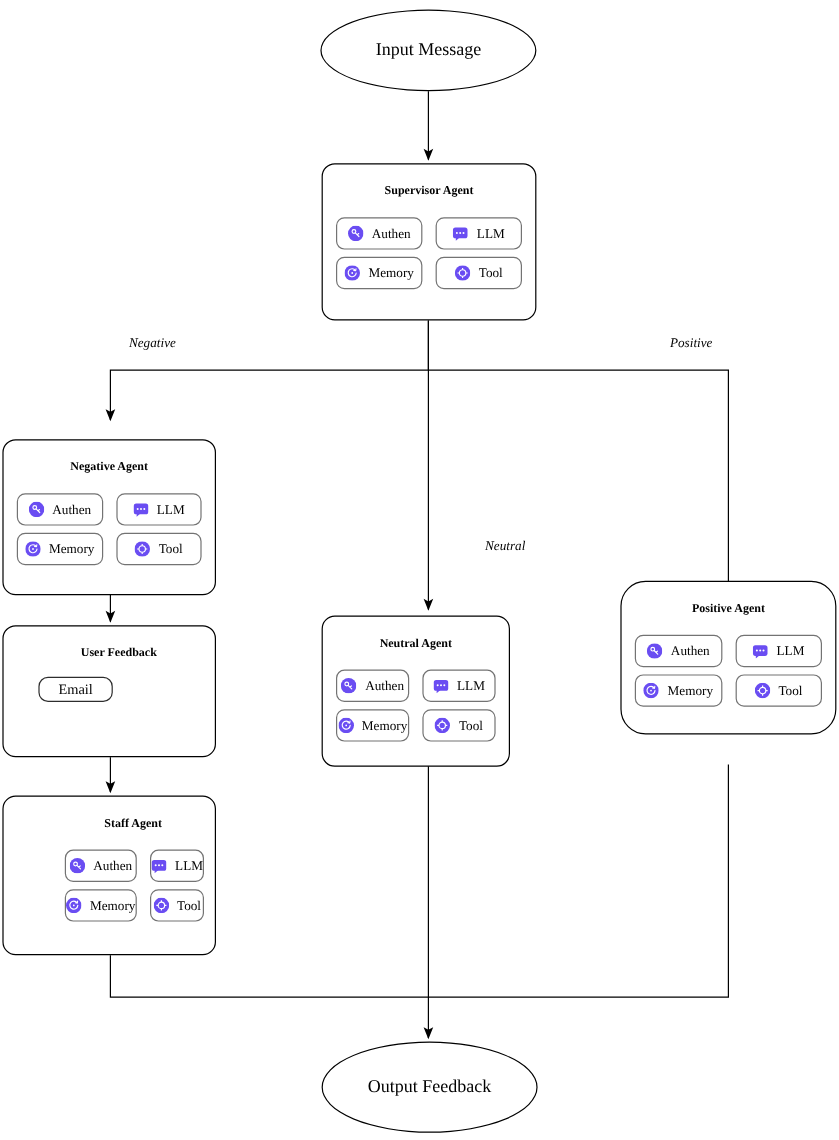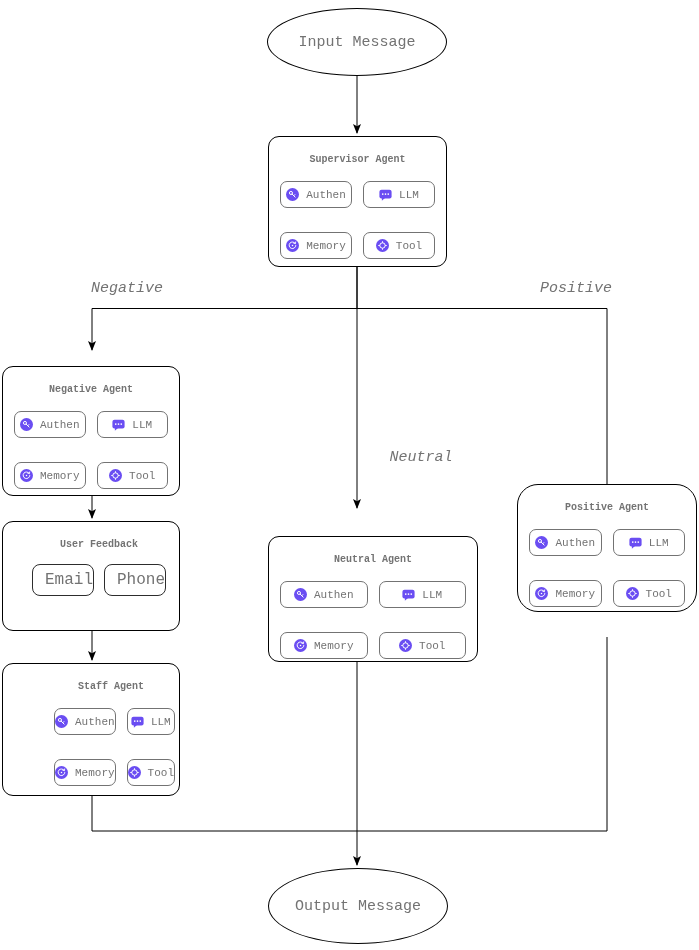--- a/index.html
+++ b/index.html
@@ -1,42 +1,42 @@
 <!DOCTYPE html>
 <html style="--icon-color: #6a4df2; --stroke-color: #000000; --chip-border: #737373;"><head>
 <meta charset="utf-8">
 <style>
   html,body{margin:0;padding:0;background:#fff;}
   .canvas{position:relative;width:699px;height:950px;background:#fff;
-          font-family:Liberation Mono, monospace;color:#737373;overflow:hidden;}
+          font-family:Liberation Serif, serif;color:#000000;overflow:hidden;}
   .edges{position:absolute;left:0;top:0;width:699px;height:950px;pointer-events:none;}
   .edges path{stroke:var(--stroke-color,#000);stroke-width:1;fill:none;}
 
   .ellipse-node{position:absolute;border:1px solid var(--stroke-color,#000);border-radius:50%;
           background:#fff;display:flex;align-items:center;justify-content:center;
           font-size:15px;box-sizing:border-box;}
 
   .agent-box{position:absolute;background:#fff;border:1.5px solid var(--stroke-color,#000);
           border-radius:11px;box-sizing:border-box;display:flex;flex-direction:column;
           align-items:center;}
   .agent-title{font-size:10px;font-weight:bold;margin-top:14px;line-height:18px;white-space:nowrap;}
-  .chip-grid{display:grid;grid-template-columns:1fr 1fr;gap:24px 11px;margin-top:12px;
+  .chip-grid{display:grid;grid-template-columns:1fr 1fr;gap:6px 11px;margin-top:12px;
           width:calc(100% - 22px);}
   .chip{height:27px;border:1px solid var(--chip-border,#737373);border-radius:7px;background:#fff;
           display:flex;align-items:center;justify-content:center;gap:7px;font-size:11px;
           box-sizing:border-box;white-space:nowrap;}
   .ci{width:13px;height:13px;flex:0 0 auto;color:var(--icon-color,#6a4df2);}
 
   .uf-grid{display:grid;grid-template-columns:1fr 1fr;gap:10px;margin-top:10px;
           width:calc(100% - 26px);}
-  .uf-chip{height:32px;border:1px solid #2d2d2d;border-radius:8px;background:#fff;
-          display:flex;align-items:center;justify-content:flex-end;font-size:16px;
+  .uf-chip{height:21px;border:1px solid #2d2d2d;border-radius:8px;background:#fff;
+          display:flex;align-items:center;justify-content:center;font-size:12px;
           box-sizing:border-box;}
 
-  .edge-label{position:absolute;font-size:15px;font-style:italic;transform:translateX(-50%);
+  .edge-label{position:absolute;font-size:11px;font-style:italic;transform:translateX(-50%);
           white-space:nowrap;background:#fff;padding:0 2px;text-align:right;}
 </style>
 </head>
 <body>
 
 <svg width="0" height="0" style="position:absolute">
   <defs>
     <marker id="arrow" markerUnits="userSpaceOnUse" markerWidth="12" markerHeight="10" refX="10" refY="5" orient="auto">
       <path d="M1,1 L11,5 L1,9 L3.2,5 Z" fill="#000" stroke="none"></path>
     </marker>
@@ -147,23 +147,20 @@
       </div>
     </div>
   </div>
 
   <div class="agent-box" style="left:2px;top:521px;width:178px;height:110px;padding-left:16px;">
     <div class="agent-title">User Feedback</div>
     <div class="uf-grid">
       <div class="uf-chip">
         <span>Email</span>
       </div>
-      <div class="uf-chip">
-        <span>Phone</span>
-      </div>
     </div>
   </div>
 
   <div class="agent-box" style="left:2px;top:663px;width:178px;height:133px;padding-left:40px;">
     <div class="agent-title">Staff Agent</div>
     <div class="chip-grid">
       <div class="chip">
         <svg class="ci">
             <use href="#i-authen"></use>
           </svg>
@@ -183,21 +180,21 @@
       </div>
       <div class="chip">
         <svg class="ci">
             <use href="#i-tool"></use>
           </svg>
         <span>Tool</span>
       </div>
     </div>
   </div>
 
-  <div class="agent-box" style="left:268px;top:536px;width:210px;height:126px;">
+  <div class="agent-box" style="left:268px;top:513px;width:157px;height:126px;">
     <div class="agent-title">Neutral Agent</div>
     <div class="chip-grid">
       <div class="chip">
         <svg class="ci">
             <use href="#i-authen"></use>
           </svg>
         <span>Authen</span>
       </div>
       <div class="chip">
         <svg class="ci">
@@ -244,16 +241,16 @@
       <div class="chip">
         <svg class="ci">
             <use href="#i-tool"></use>
           </svg>
         <span>Tool</span>
       </div>
     </div>
   </div>
 
   <div class="ellipse-node" style="left:268px;top:868px;width:180px;height:76px;">
-    <span>Output Message</span>
+    <span>Output Feedback</span>
   </div>
 
 </div>
 
 </body></html>

